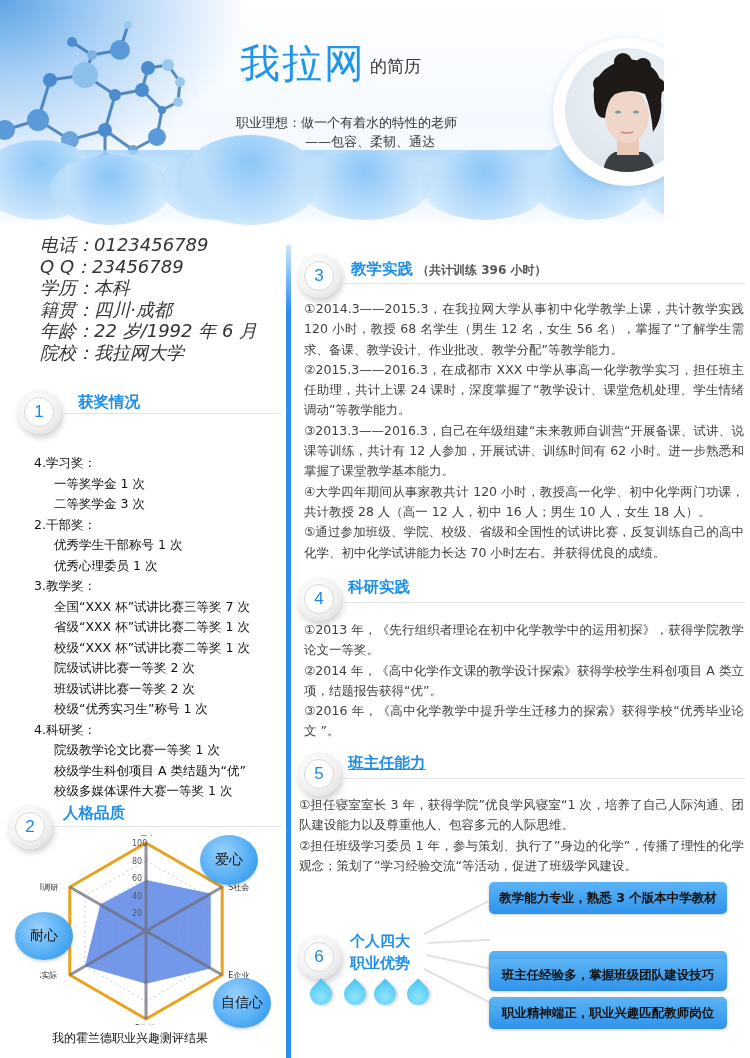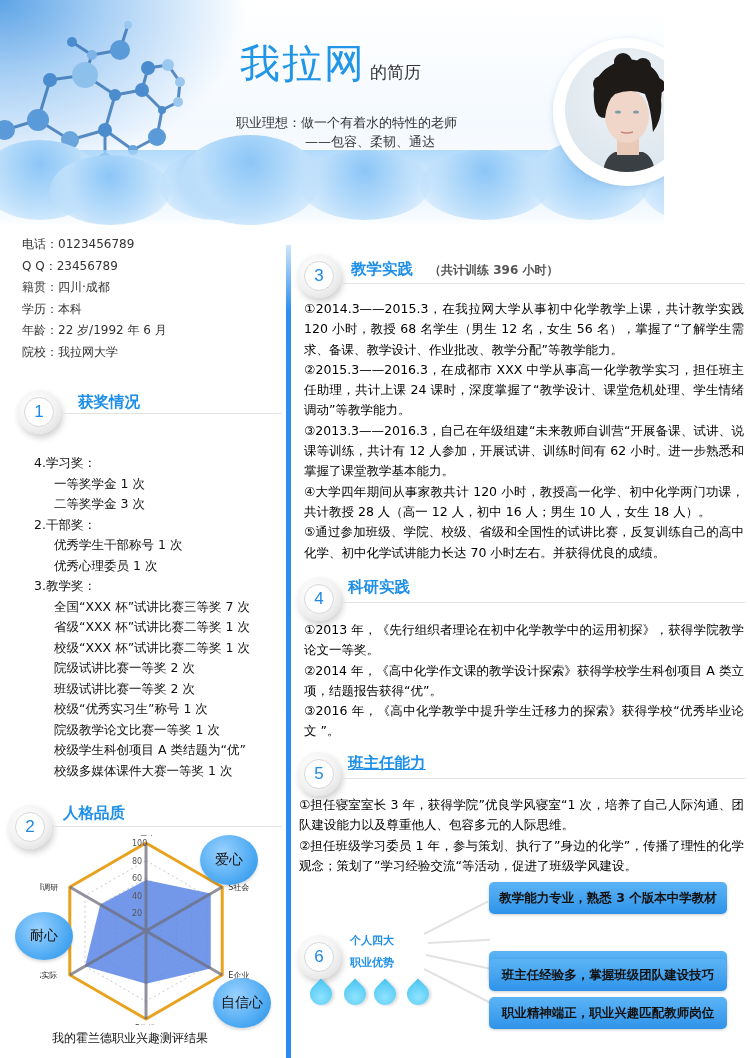--- a/index.html
+++ b/index.html
@@ -12,64 +12,64 @@
   .mol-bg { position: absolute; left: 0; top: 0; width: 250px; height: 180px;
     background: radial-gradient(ellipse at 0% 0%, #5ea4e6 0%, #a9d0f5 30%, rgba(255,255,255,0) 70%); }
   .cloud { position: absolute; border-radius: 50%;
     background: radial-gradient(circle at 50% 30%, #8cc6f7 0%, #bfe0fb 55%, rgba(255,255,255,0.0) 100%); }
   .cloud-band { position: absolute; left: 0; top: 150px; width: 750px; height: 80px;
     background: linear-gradient(180deg, rgba(160,210,250,0.8) 0%, rgba(220,238,253,0.7) 50%, rgba(255,255,255,1) 100%); }
   .molecule { position: absolute; left: 0; top: 0; }
 
   .title-wrap { position: absolute; left: 240px; top: 40px; display: flex; align-items: flex-end; }
   .title-main { font-size: 40px; color: #2196e8; letter-spacing: 2px; line-height: 46px; }
-  .title-sub { font-size: 17px; color: #333; margin-left: 4px; margin-bottom: 2px; }
+  .title-sub { font-size: 17px; color: #333; margin-left: 4px; margin-bottom: 8px; }
   .ideal { position: absolute; left: 236px; top: 113px; font-size: 13px; color: #333; line-height: 20px; }
   .ideal2 { position: absolute; left: 305px; top: 132px; font-size: 13px; color: #333; line-height: 20px; }
 
   .photo-ring { position: absolute; left: 553px; top: 38px; width: 148px; height: 148px; border-radius: 50%;
     background: #ffffff; box-shadow: 0 2px 6px rgba(120,170,220,0.35); }
   .photo { position: absolute; left: 565px; top: 48px; width: 124px; height: 124px; border-radius: 50%;
     background: radial-gradient(circle at 50% 35%, #eef3f7 0%, #dfe8ef 70%, #d5e0e9 100%); overflow: hidden; }
 
   
   .divider { position: absolute; left: 286px; top: 245px; width: 5px; height: 813px;
     background: linear-gradient(180deg, #cfe6fb 0%, #2f8ff0 8%, #2a8cf0 100%); }
 
   
-  .contact { position: absolute; left: 22px; top: 234px; font-size: 12px; color: #333; line-height: 21.5px; }
+  .contact { position: absolute; left: 40px; top: 234px; font-size: 18px; color: #333; line-height: 21.5px; font-style: italic; }
   .contact .row { white-space: nowrap; }
 
   .sec-badge { position: absolute; width: 44px; height: 44px; border-radius: 50%;
     background: radial-gradient(circle at 40% 35%, #ffffff 0%, #f2f2f2 55%, #d6d6d6 100%);
     box-shadow: 2px 4px 6px rgba(0,0,0,0.18); }
   .sec-badge .inner { position: absolute; left: 7px; top: 7px; width: 30px; height: 30px; border-radius: 50%;
     background: #fff; border: 1px solid #d8d8d8; display: flex; align-items: center; justify-content: center;
     font-size: 17px; color: #1e88e5; font-family: "Liberation Sans", sans-serif; }
   .sec-title { position: absolute; font-size: 15.5px; font-weight: bold; color: #1e8fe8; }
-  .sec-title .note { font-size: 12px; color: #555; font-weight: bold; margin-left: 16px; }
+  .sec-title .note { font-size: 12px; color: #555; font-weight: bold; margin-left: 4px; }
   .sec-line { position: absolute; height: 1px; background: #e3e3e3; }
 
   .awards { position: absolute; left: 34px; top: 453px; font-size: 12.5px; color: #111; line-height: 20.5px; }
   .awards .cat { }
   .awards .item { padding-left: 20px; white-space: nowrap; }
 
   
   .radar { position: absolute; left: 40px; top: 835px; width: 220px; height: 190px; }
   .radar-caption { position: absolute; left: 52px; top: 1030px; font-size: 12px; color: #111; }
 
   .bubble { position: absolute; border-radius: 50%;
     background: radial-gradient(circle at 40% 35%, #9ad2ff 0%, #4aa8f2 65%, #2d8fe3 100%);
     display: flex; align-items: center; justify-content: center; font-size: 14px; color: #111;
     box-shadow: 0 2px 3px rgba(0,0,0,0.15); }
 
   
-  .para { position: absolute; left: 304px; width: 440px; font-size: 12.5px; color: #000000; line-height: 20.3px; text-align: justify; }
-
-  .adv-title { position: absolute; left: 350px; top: 930px; font-size: 11px; font-weight: bold; color: #1e8fe8; line-height: 22px; text-align: center; }
+  .para { position: absolute; left: 304px; width: 440px; font-size: 12.5px; color: #404040; line-height: 20.3px; text-align: justify; }
+
+  .adv-title { position: absolute; left: 350px; top: 930px; font-size: 15px; font-weight: bold; color: #1e8fe8; line-height: 22px; text-align: center; }
   .adv-box { position: absolute; left: 489px; width: 238px; height: 32px; border-radius: 5px;
     background: linear-gradient(180deg, #5cb4f5 0%, #2f93ea 100%); box-shadow: 0 1px 3px rgba(0,0,0,0.2);
     color: #111; font-size: 12.5px; font-weight: bold; display: flex; align-items: center; justify-content: center; white-space: nowrap; }
   .drop { position: absolute; width: 22px; height: 22px; border-radius: 50% 0 50% 50%; transform: rotate(-45deg);
     background: radial-gradient(circle at 40% 60%, #8fe3ff 0%, #5ccdf5 70%, #45bfee 100%);
     box-shadow: 1px 2px 3px rgba(0,0,0,0.15); }
   .conn { position: absolute; height: 2px; background: #e2e2e2; transform-origin: 0 50%; }
 </style>
 </head>
 <body>
@@ -159,22 +159,22 @@
       <path d="M56 84 Q62 86 68 84" stroke="#c4877a" stroke-width="1.6" fill="none"></path>
     </svg>
   </div>
 </div>
 
 <div class="divider"></div>
 
 <div class="contact">
   <div class="row">电话：0123456789</div>
   <div class="row">Q Q：23456789</div>
+  <div class="row">学历：本科</div>
   <div class="row">籍贯：四川·成都</div>
-  <div class="row">学历：本科</div>
   <div class="row">年龄：22 岁/1992 年 6 月</div>
   <div class="row">院校：我拉网大学</div>
 </div>
 
 <div class="sec-badge" style="left:17px;top:390px;">
   <div class="inner">1</div>
 </div>
 <div class="sec-title" style="left:78px;top:392px;">获奖情况</div>
 <div class="sec-line" style="left:62px;top:413px;width:220px;"></div>
 
@@ -185,20 +185,21 @@
   <div class="cat">2.干部奖：</div>
   <div class="item">优秀学生干部称号 1 次</div>
   <div class="item">优秀心理委员 1 次</div>
   <div class="cat">3.教学奖：</div>
   <div class="item">全国“XXX 杯”试讲比赛三等奖 7 次</div>
   <div class="item">省级“XXX 杯”试讲比赛二等奖 1 次</div>
   <div class="item">校级“XXX 杯”试讲比赛二等奖 1 次</div>
   <div class="item">院级试讲比赛一等奖 2 次</div>
   <div class="item">班级试讲比赛一等奖 2 次</div>
   <div class="item">校级“优秀实习生”称号 1 次</div>
+  <div class="cat">4.科研奖：</div>
   <div class="item">院级教学论文比赛一等奖 1 次</div>
   <div class="item">校级学生科创项目 A 类结题为“优”</div>
   <div class="item">校级多媒体课件大赛一等奖 1 次</div>
 </div>
 
 <div class="sec-badge" style="left:8px;top:805px;">
   <div class="inner">2</div>
 </div>
 <div class="sec-title" style="left:63px;top:803px;">人格品质</div>
 <div class="sec-line" style="left:52px;top:826px;width:230px;"></div>

